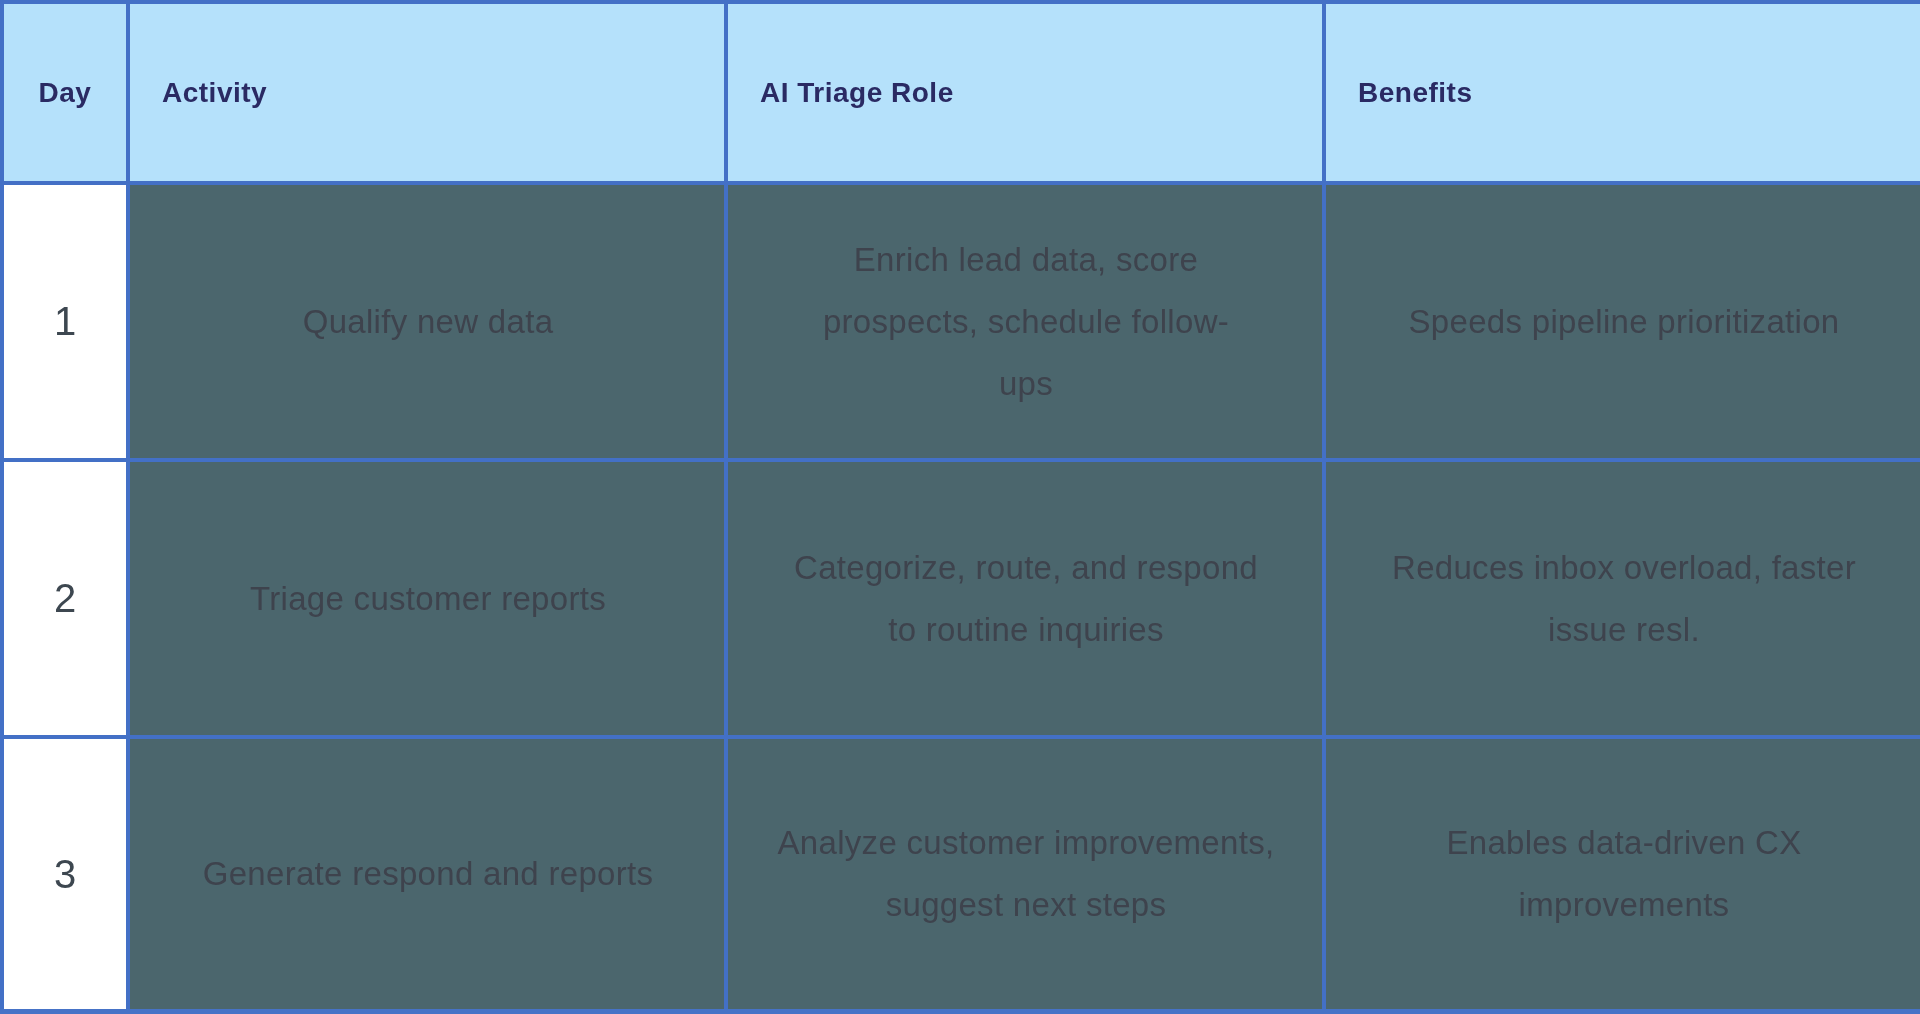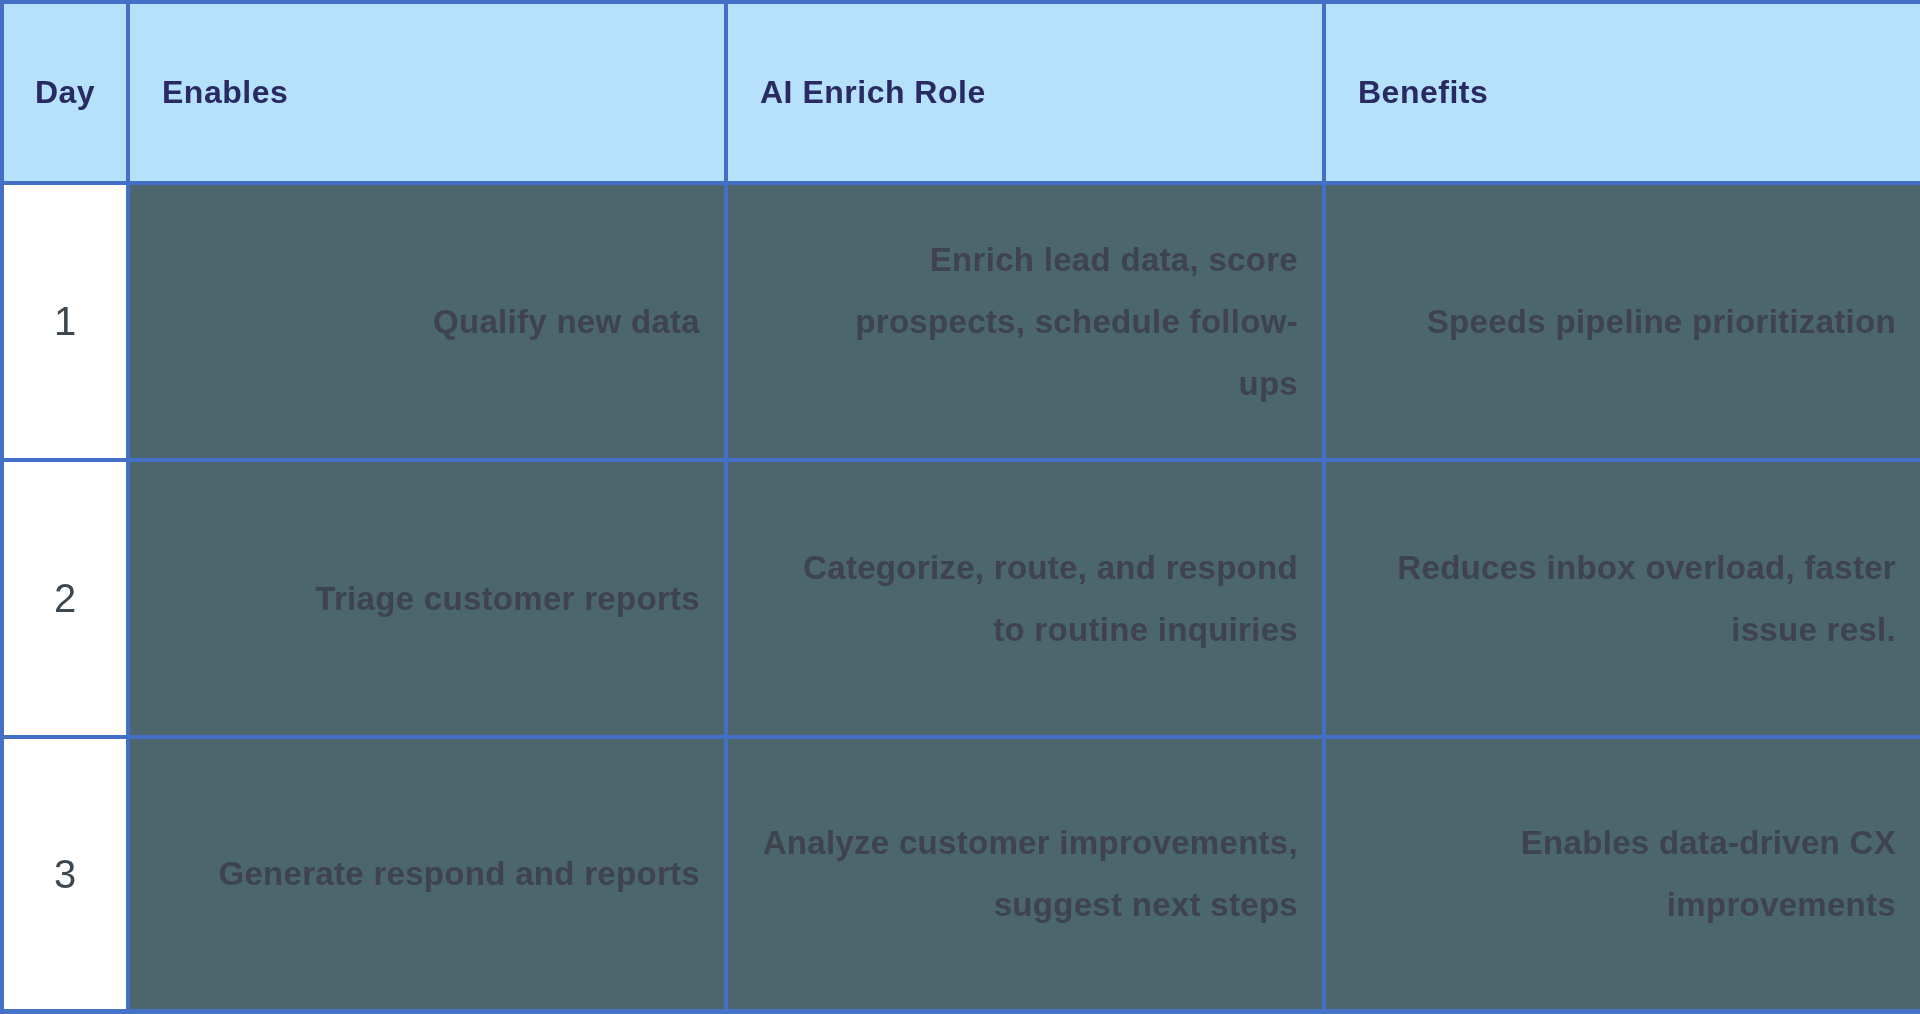--- a/index.html
+++ b/index.html
@@ -37,21 +37,21 @@
   }
   table.workflow{
     border:4px solid var(--border-outer);
     border-bottom:10px solid var(--bottom-bar);
   }
   tr.header-row{ height:181px; }
   tr.body-row{ height:277px; }
   th.header-cell{
     background:var(--header-bg);
     color:var(--header-text);
-    font-size:32px;
+    font-size:28px;
     font-weight:700;
     text-align:left;
     padding:0 20px 0 32px;
     letter-spacing:0.5px;
   }
   th.header-cell.day{
     text-align:center;
     padding:0;
   }
   td.day-cell{
@@ -59,43 +59,43 @@
     color:var(--day-text);
     font-size:40px;
     font-weight:400;
     text-align:center;
     padding:0;
   }
   td.body-cell{
     background:var(--body-bg);
     color:var(--body-text);
     font-size:33px;
-    font-weight:700;
+    font-weight:400;
     line-height:62px;
-    text-align:right;
+    text-align:center;
     padding:0 24px 0 26px;
     white-space:pre-line;
     letter-spacing:0.3px;
   }
 </style>
 </head>
 <body>
 
 <table class="workflow">
   <colgroup>
     <col style="width:126px">
     <col style="width:598px">
     <col style="width:598px">
     <col style="width:598px">
   </colgroup>
   <thead>
     <tr class="header-row">
       <th class="header-cell day">Day</th>
-      <th class="header-cell">Enables</th>
-      <th class="header-cell">AI Enrich Role</th>
+      <th class="header-cell">Activity</th>
+      <th class="header-cell">AI Triage Role</th>
       <th class="header-cell">Benefits</th>
     </tr>
   </thead>
   <tbody>
     <tr class="body-row">
       <td class="day-cell">1</td>
       <td class="body-cell">Qualify new data</td>
       <td class="body-cell">Enrich lead data, score
 prospects, schedule follow-
 ups</td>

